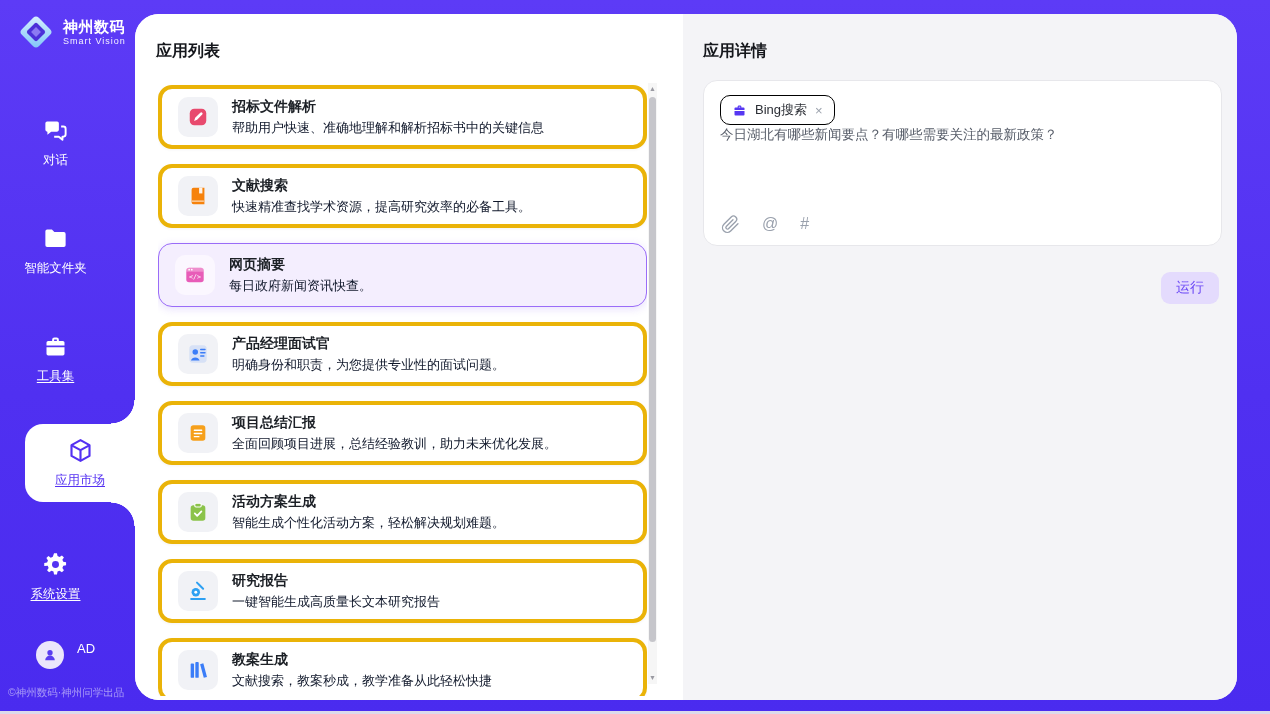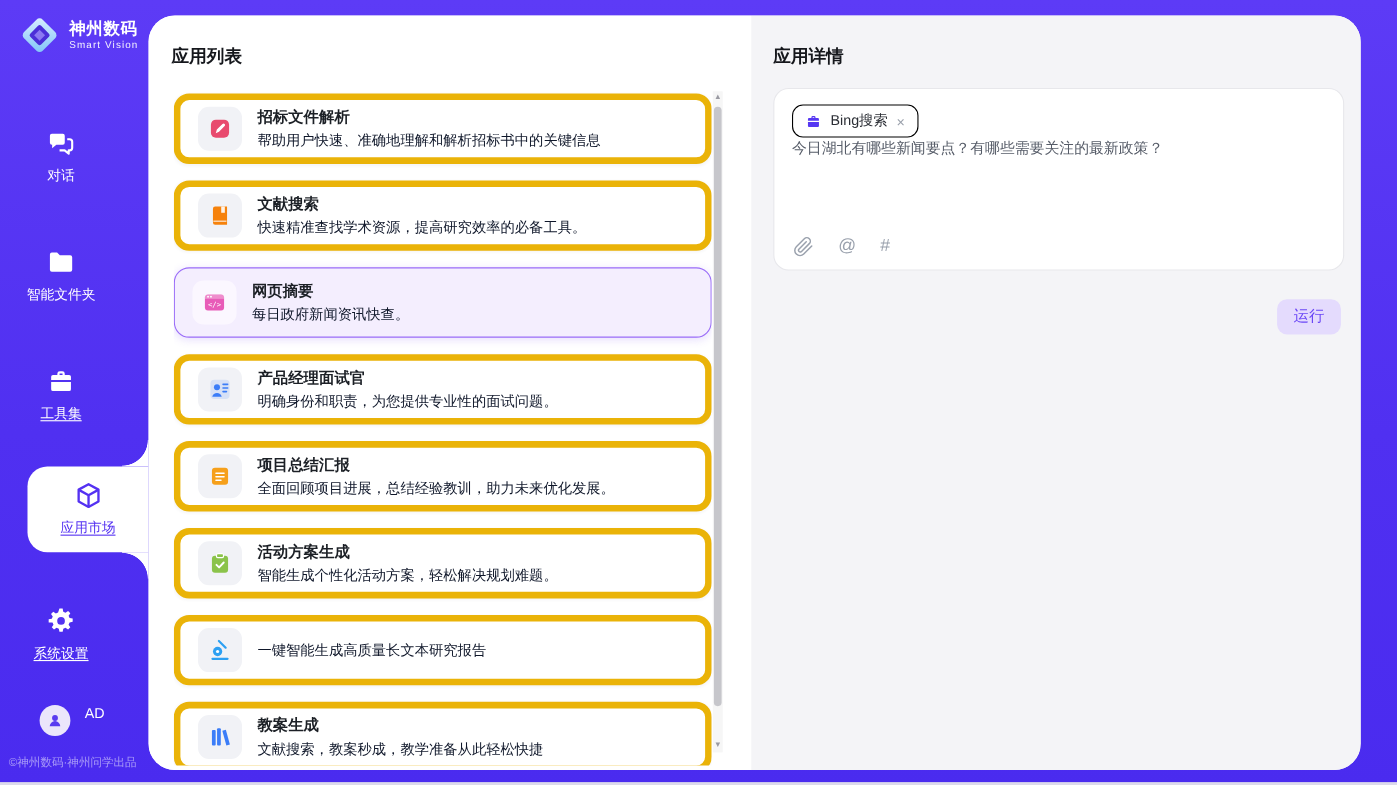--- a/index.html
+++ b/index.html
@@ -41,21 +41,21 @@
 
   
   .sheet { position:absolute; left:135px; top:14px; width:1102px; height:686px;
     border-radius:24px; background:#fff; display:flex; overflow:hidden; z-index:2; }
 
   
   .list-panel { width:548px; flex:none; position:relative; background:#fff; }
   .panel-title { position:absolute; font-size:16px; font-weight:700; color:#15171c; }
   .list-panel .panel-title { left:21px; top:27px; }
   .list-scroll { position:absolute; left:23px; top:69px; width:489px; height:613px; overflow:hidden; }
-  .app-item { position:relative; height:64px; margin-top:15px; border:6px solid #eab308;
+  .app-item { position:relative; height:64px; margin-top:15px; border:4px solid #eab308;
     border-radius:14px; background:#fff; box-shadow:0 1px 3px rgba(40,40,60,.05);
     display:flex; align-items:center; gap:14px; padding:0 16px; cursor:pointer; }
   .app-item:first-child { margin-top:2px; }
   .app-item.selected { background:#f4eefe; border:1px solid #9a6cf8;
     box-shadow:0 2px 8px rgba(122,78,243,.18); }
   .app-icon-box { width:40px; height:40px; flex:none; border-radius:10px; background:#f1f2f6;
     display:flex; align-items:center; justify-content:center; }
   .app-item.selected .app-icon-box { background:#fbf7ff; }
   .app-icon-box svg { width:22px; height:22px; display:block; }
   .app-text { display:flex; flex-direction:column; gap:3px; min-width:0; }
@@ -260,20 +260,21 @@
         <div class="app-item">
     <span class="app-icon-box">
             <svg viewBox="0 0 24 24">
               <path d="M4.5 20.7h15" stroke="#2da0f2" stroke-width="2.1" stroke-linecap="round"></path>
               <circle cx="9.6" cy="13.4" r="4.6" fill="#2da0f2"></circle>
               <path d="M12.4 4.4l5.2 5.2M10.9 2.9l6.7 6.7" stroke="#2da0f2" stroke-width="2.2" stroke-linecap="round"></path>
               <circle cx="9.6" cy="13.4" r="1.6" fill="#fff"></circle>
             </svg>
           </span>
     <span class="app-text">
+      <span class="app-title">研究报告</span>
       <span class="app-desc">一键智能生成高质量长文本研究报告</span>
     </span>
   </div>
         <div class="app-item">
     <span class="app-icon-box">
             <svg viewBox="0 0 24 24" fill="#3b7df8">
               <rect x="4" y="5" width="3.7" height="15.5" rx="1"></rect>
               <rect x="9.1" y="3.4" width="3.7" height="17.1" rx="1"></rect>
               <path d="M14.3 5.7l3.5-1 4 14.8-3.5 1z"></path>
             </svg>

